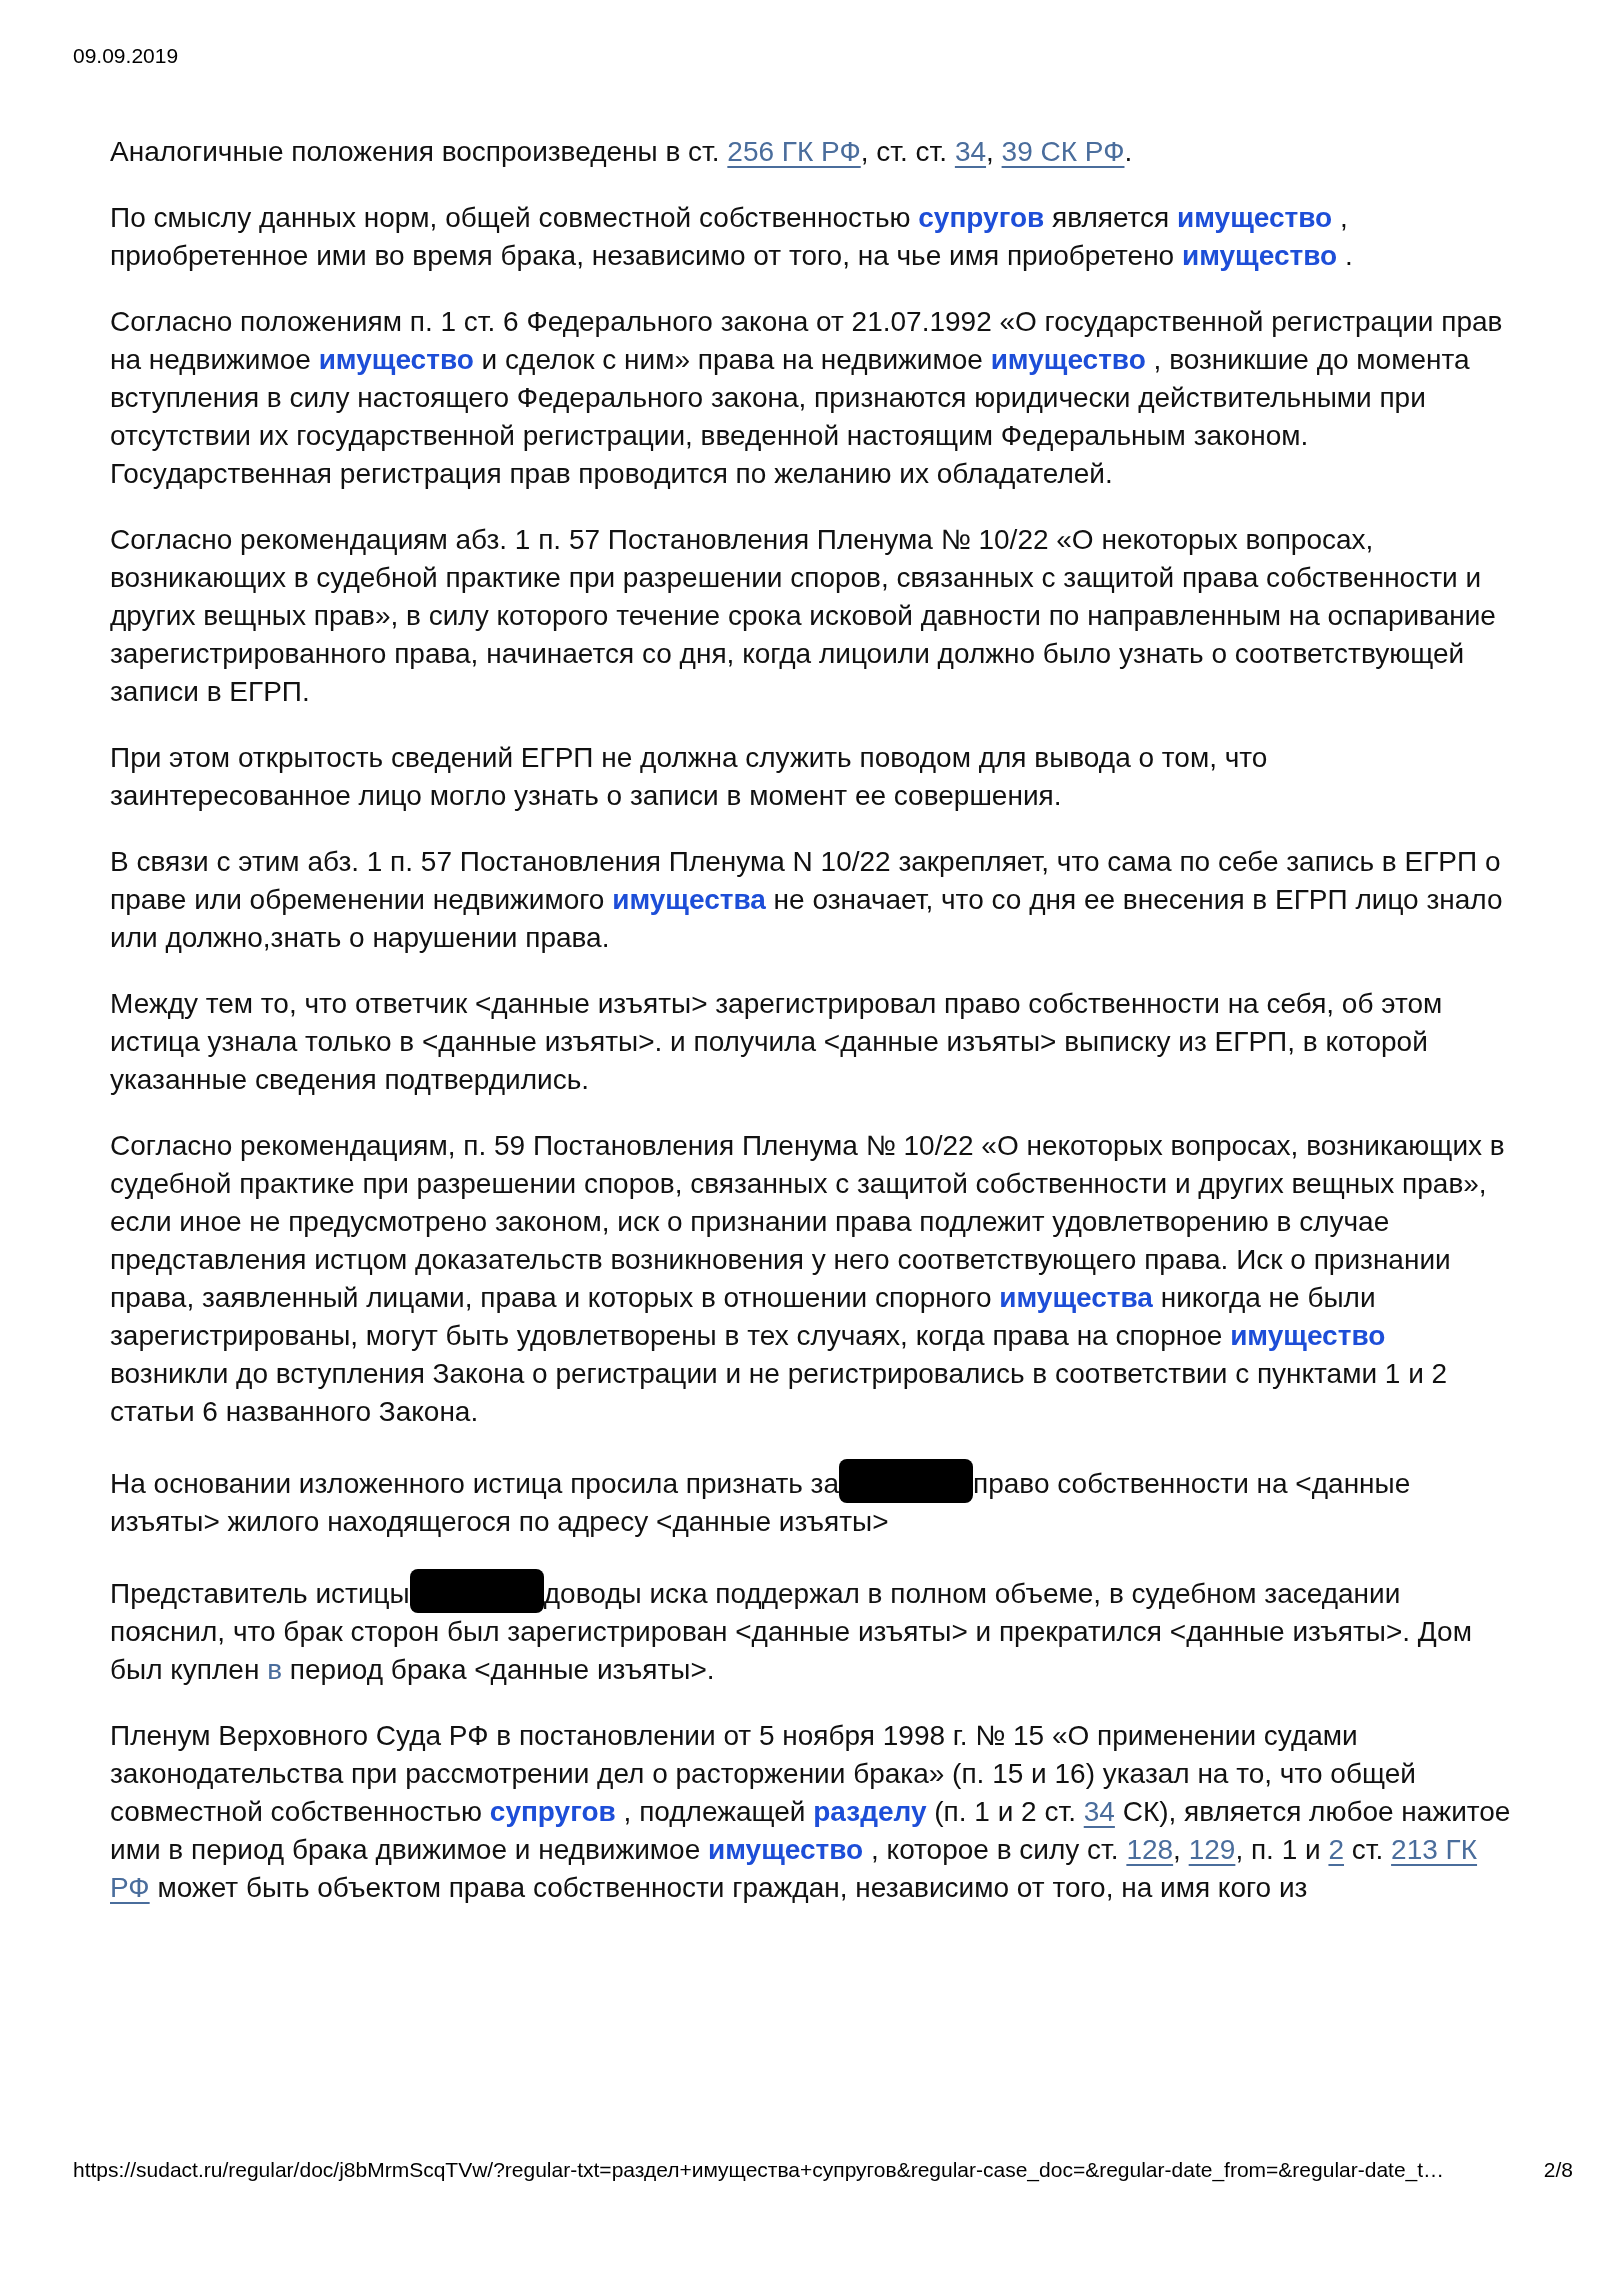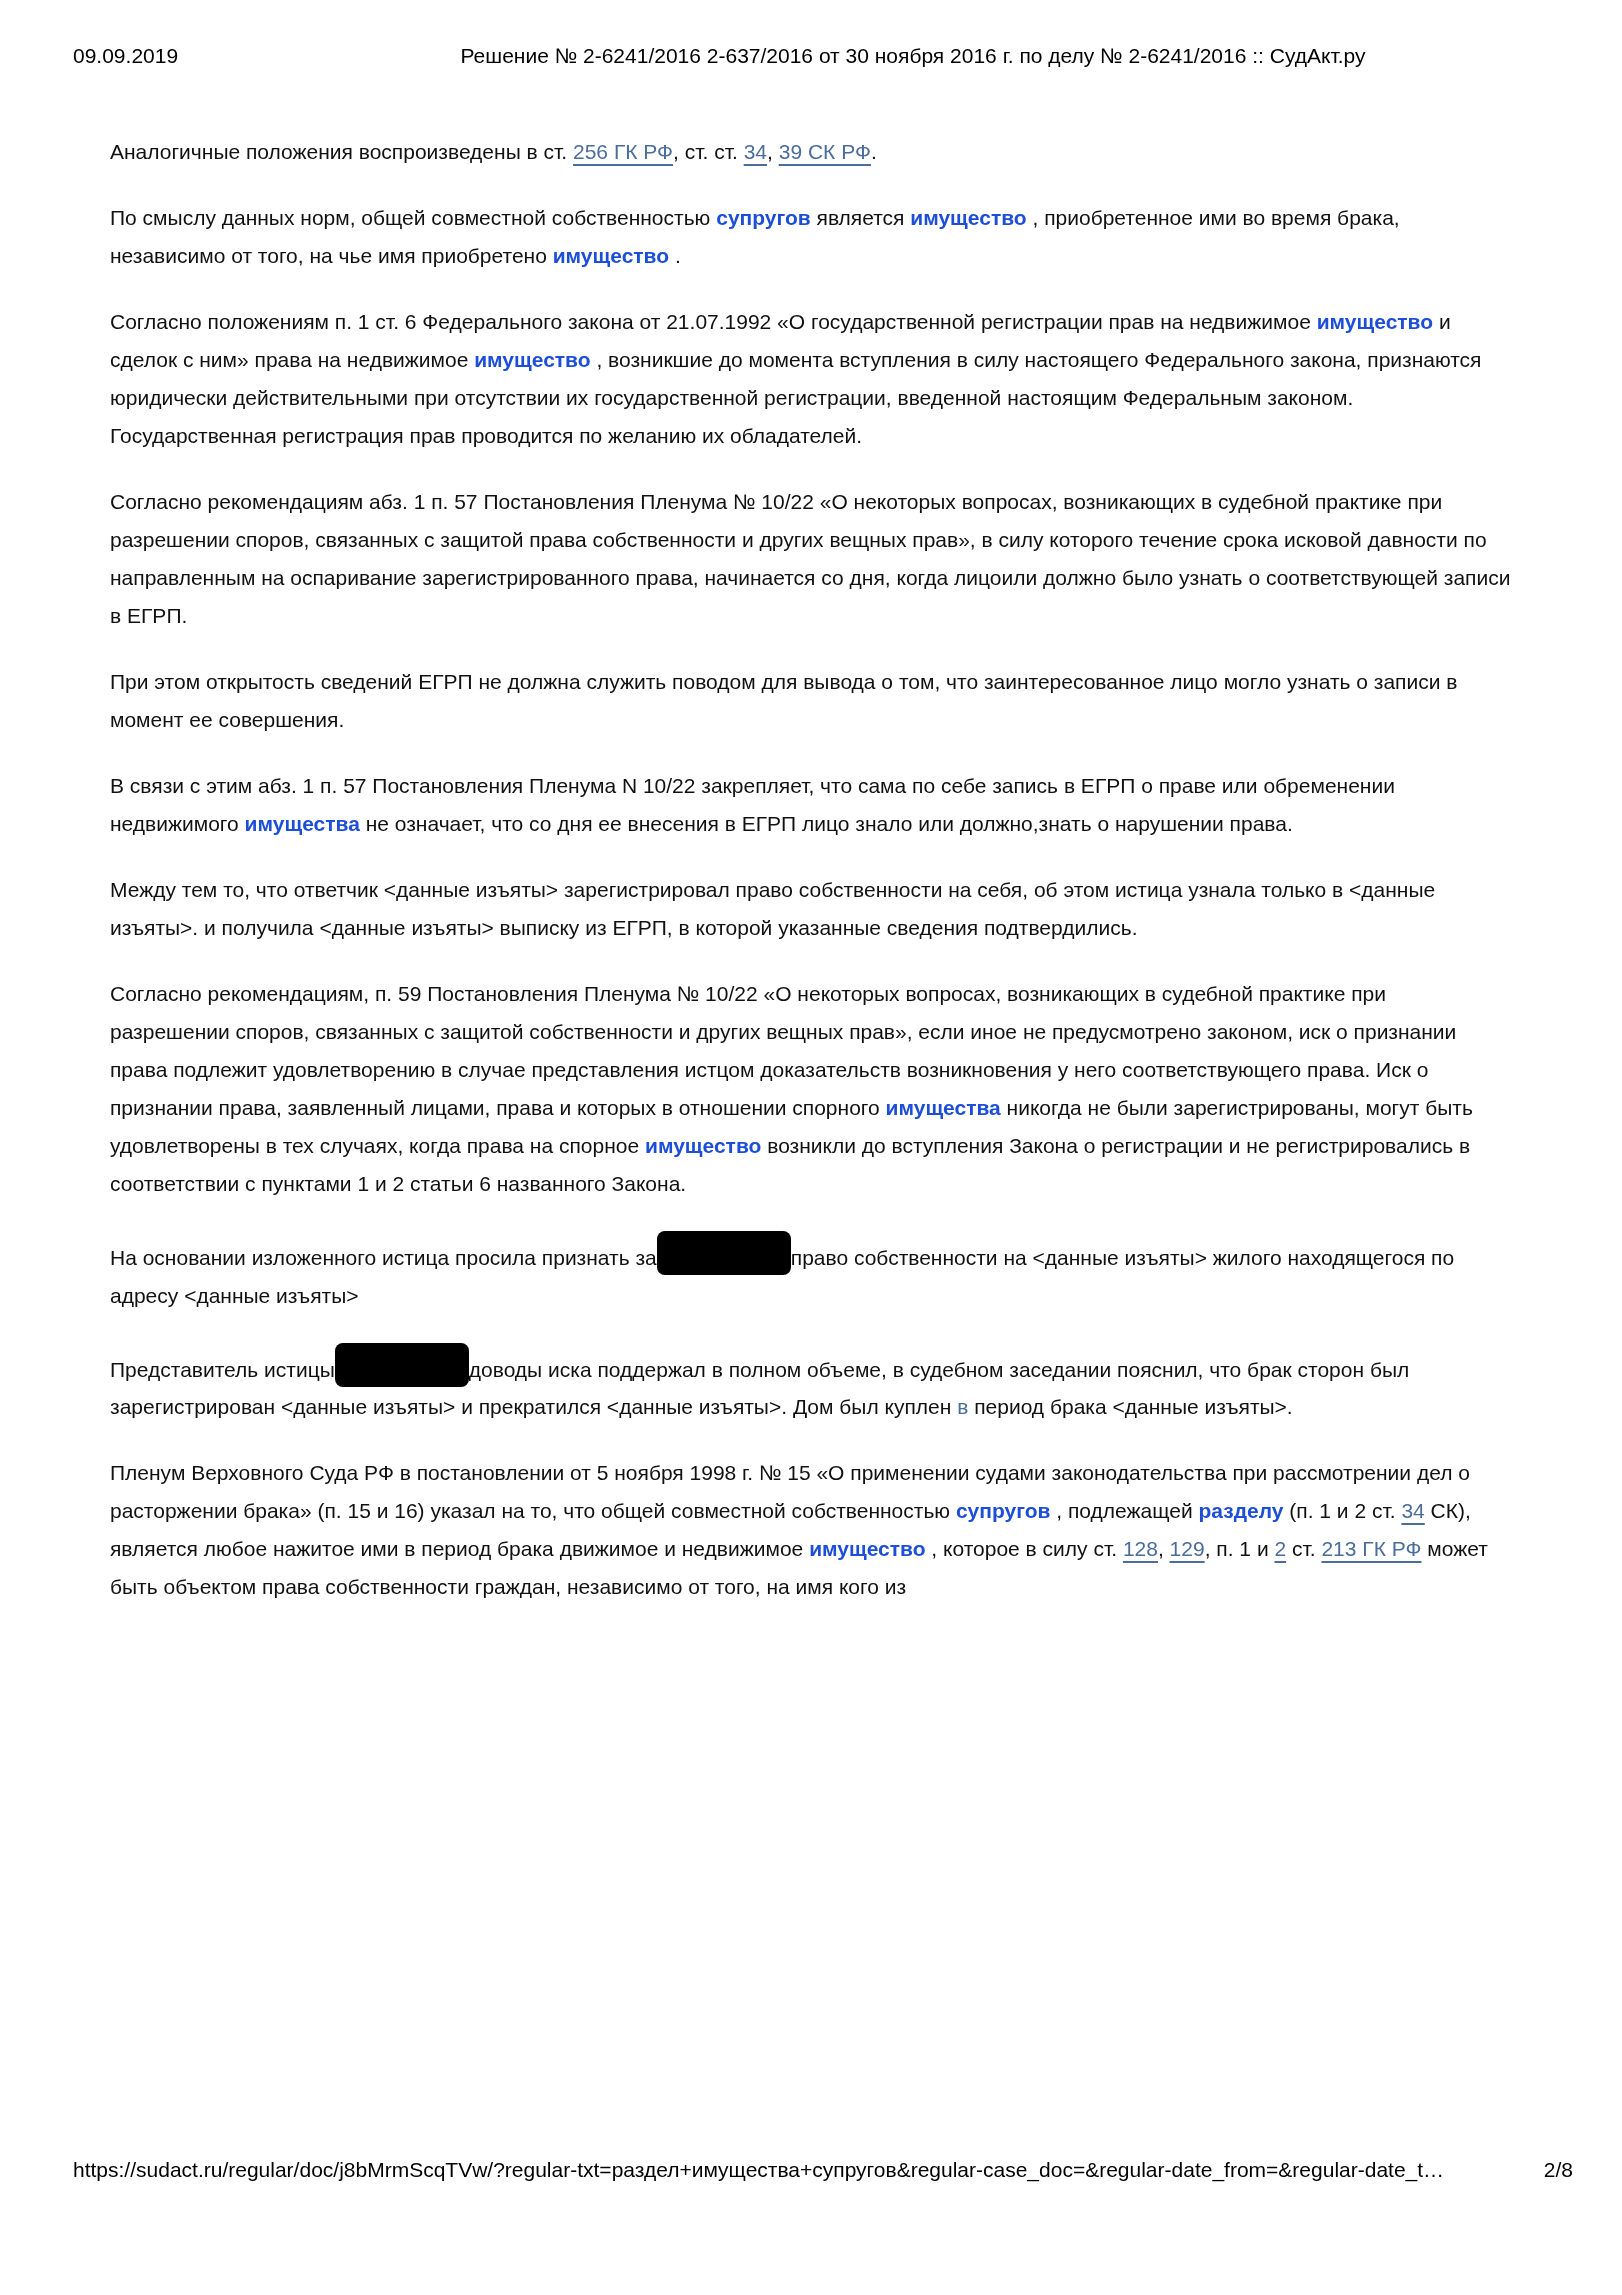--- a/index.html
+++ b/index.html
@@ -8,21 +8,21 @@
     width:1622px;height:2204px;
     background:#fff;
     font-family:"Liberation Sans","DejaVu Sans",sans-serif;
     color:#111;
     overflow:hidden;
   }
   .hdr{position:absolute;top:44px;left:73px;right:49px;height:29px;font-size:21px;color:#000;}
   .hdr .date{position:absolute;left:0;top:0;white-space:nowrap;}
   .hdr .title{position:absolute;left:56%;top:0;transform:translateX(-50%);white-space:nowrap;}
   .doc{position:absolute;top:105px;left:110px;right:111px;}
-  .doc p{margin:28px 0;font-size:21px;line-height:38px;color:#111;}
+  .doc p{margin:28px 0;font-size:28px;line-height:38px;color:#111;}
   .doc p:first-child{margin-top:28px;}
   a.lnk{
     color:#4a6d9c;
     text-decoration:underline;
     text-decoration-thickness:2px;
     text-underline-offset:4.6px;
     cursor:pointer;
   }
   a.lnk.nu{text-decoration:none;}
   .hl{font-weight:700;color:#1d4ed8;}
@@ -41,21 +41,20 @@
   .ftr .url{white-space:nowrap;overflow:hidden;max-width:1407px;}
   .ftr .pg{white-space:nowrap;margin-left:12px;}
 </style>
 </head>
 <body>
 
 <div class="page">
 
   <div class="hdr">
     <span class="date">09.09.2019</span>
-    <span class="title">Решение № 2-6241/2016 2-637/2016 от 30 ноября 2016 г. по делу № 2-6241/2016 :: СудАкт.ру</span>
   </div>
 
   <main class="doc">
       <p><span>Аналогичные положения воспроизведены в ст. </span><a class="lnk">256 ГК РФ</a><span>, ст. ст. </span><a class="lnk">34</a><span>, </span><a class="lnk">39 СК РФ</a><span>.</span></p>
       <p><span>По смыслу данных норм, общей совместной собственностью </span><span class="hl">супругов</span><span> является </span><span class="hl">имущество</span><span> , приобретенное ими во время брака, независимо от того, на чье имя приобретено </span><span class="hl">имущество</span><span> .</span></p>
       <p><span>Согласно положениям п. 1 ст. 6 Федерального закона от 21.07.1992 «О государственной регистрации прав на недвижимое </span><span class="hl">имущество</span><span> и сделок с ним» права на недвижимое </span><span class="hl">имущество</span><span> , возникшие до момента вступления в силу настоящего Федерального закона, признаются юридически действительными при отсутствии их государственной регистрации, введенной настоящим Федеральным законом. Государственная регистрация прав проводится по желанию их обладателей.</span></p>
       <p><span>Согласно рекомендациям абз. 1 п. 57 Постановления Пленума № 10/22 «О некоторых вопросах, возникающих в судебной практике при разрешении споров, связанных с защитой права собственности и других вещных прав», в силу которого течение срока исковой давности по направленным на оспаривание зарегистрированного права, начинается со дня, когда лицоили должно было узнать о соответствующей записи в ЕГРП.</span></p>
       <p><span>При этом открытость сведений ЕГРП не должна служить поводом для вывода о том, что заинтересованное лицо могло узнать о записи в момент ее совершения.</span></p>
       <p><span>В связи с этим абз. 1 п. 57 Постановления Пленума N 10/22 закрепляет, что сама по себе запись в ЕГРП о праве или обременении недвижимого </span><span class="hl">имущества</span><span> не означает, что со дня ее внесения в ЕГРП лицо знало или должно,знать о нарушении права.</span></p>
       <p><span>Между тем то, что ответчик &lt;данные изъяты&gt; зарегистрировал право собственности на себя, об этом истица узнала только в &lt;данные изъяты&gt;. и получила &lt;данные изъяты&gt; выписку из ЕГРП, в которой указанные сведения подтвердились.</span></p>

